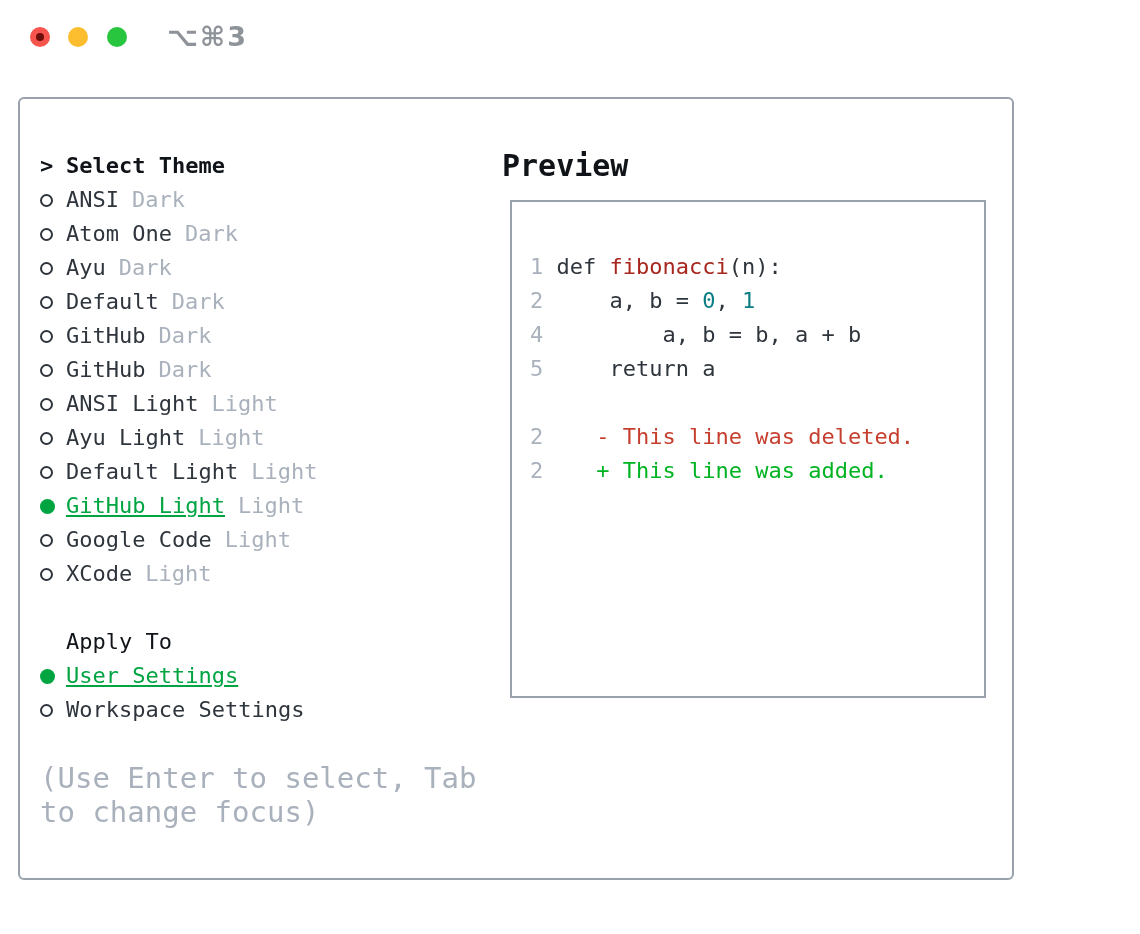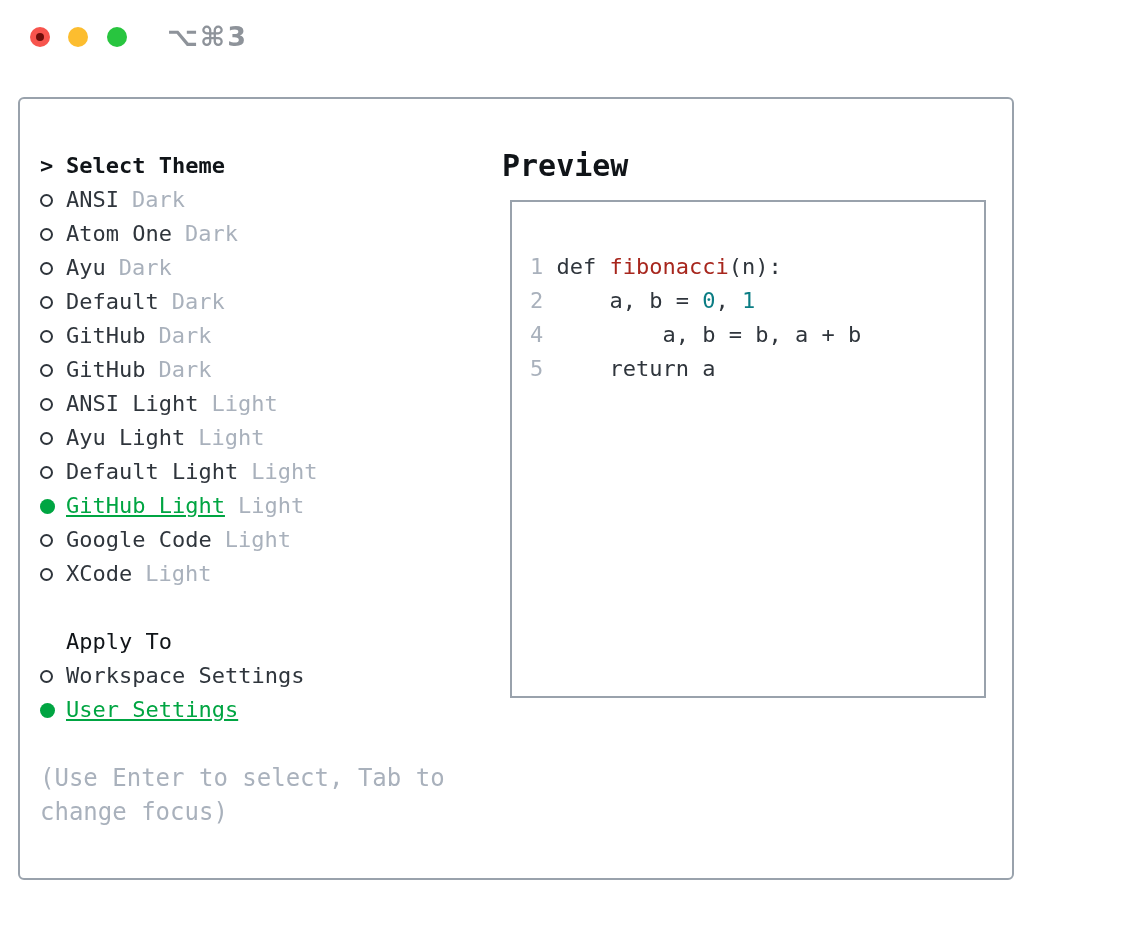--- a/index.html
+++ b/index.html
@@ -39,21 +39,21 @@
   .row.blank{height:34px;}
   .gutter{width:26px;flex:0 0 26px;display:flex;align-items:center;}
   .prompt{font-weight:bold;color:var(--text-black);font-size:22px;}
   .panel-title{font-weight:bold;color:var(--text-black);}
   .apply-title{color:var(--text-black);}
   .bullet{width:13px;height:13px;border-radius:50%;border:2px solid var(--text-dark);box-sizing:border-box;}
   .bullet.sel{width:15px;height:15px;border:none;background:var(--selection-green);}
   .lbl{color:var(--text-dark);}
   .lbl.sel{color:var(--selection-green);text-decoration:underline;}
   .variant{color:var(--muted-gray);margin-left:13px;}
-  .hint{line-height:34px;font-size:24px;color:var(--muted-gray);white-space:normal;}
+  .hint{line-height:34px;font-size:29px;color:var(--muted-gray);white-space:normal;}
 
   
   .preview-title{position:absolute;left:482px;top:50px;height:34px;line-height:34px;font-size:30px;font-weight:bold;color:var(--text-black);}
   .preview-box{
     position:absolute;left:490px;top:101px;width:476px;height:498px;
     box-sizing:border-box;border:2px solid var(--border-gray);
     padding:48px 0 0 18px;background:#fff;
   }
   .code-line{height:34px;line-height:34px;font-size:22px;white-space:pre;color:var(--text-dark);}
   .tok-plain{color:var(--text-dark);}
@@ -173,37 +173,39 @@
         </div>
       </div>
     <div class="row blank"></div>
     <div class="row">
       <span class="gutter"></span>
       <span class="apply-title">Apply To</span>
     </div>
     <div id="apply-list">
         <div class="row">
           <span class="gutter">
+            <span class="bullet sel"></span>
+          </span>
+          <span class="lbl sel">User Settings</span>
+        </div>
+        <div class="row">
+          <span class="gutter">
             <span class="bullet"></span>
           </span>
           <span class="lbl">Workspace Settings</span>
-        </div>
-        <div class="row">
-          <span class="gutter">
-            <span class="bullet sel"></span>
-          </span>
-          <span class="lbl sel">User Settings</span>
         </div>
       </div>
     <div class="row blank"></div>
     <div class="hint">(Use Enter to select, Tab to change focus)</div>
   </div>
 
   <div class="preview-title">Preview</div>
   <div class="preview-box" id="preview-box">
       <div class="code-line"><span class="tok-ln">1 </span><span class="tok-plain">def </span><span class="tok-fn">fibonacci</span><span class="tok-plain">(n):</span></div>
       <div class="code-line"><span class="tok-ln">2 </span><span class="tok-plain">    a, b = </span><span class="tok-num">0</span><span class="tok-plain">, </span><span class="tok-num">1</span></div>
       <div class="code-line"><span class="tok-ln">4 </span><span class="tok-plain">        a, b = b, a + b</span></div>
       <div class="code-line"><span class="tok-ln">5 </span><span class="tok-plain">    return a</span></div>
       <div class="code-line">&nbsp;</div>
+      <div class="code-line"><span class="tok-ln">2</span><span class="tok-del">    - This line was deleted.</span></div>
+      <div class="code-line"><span class="tok-ln">2</span><span class="tok-add">    + This line was added.</span></div>
     </div>
 
 </div>
 
 </body></html>

